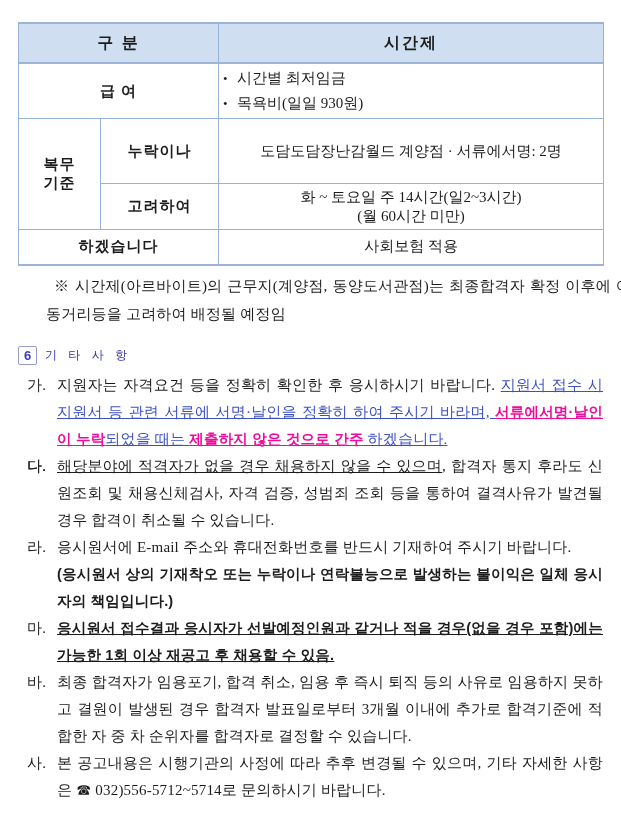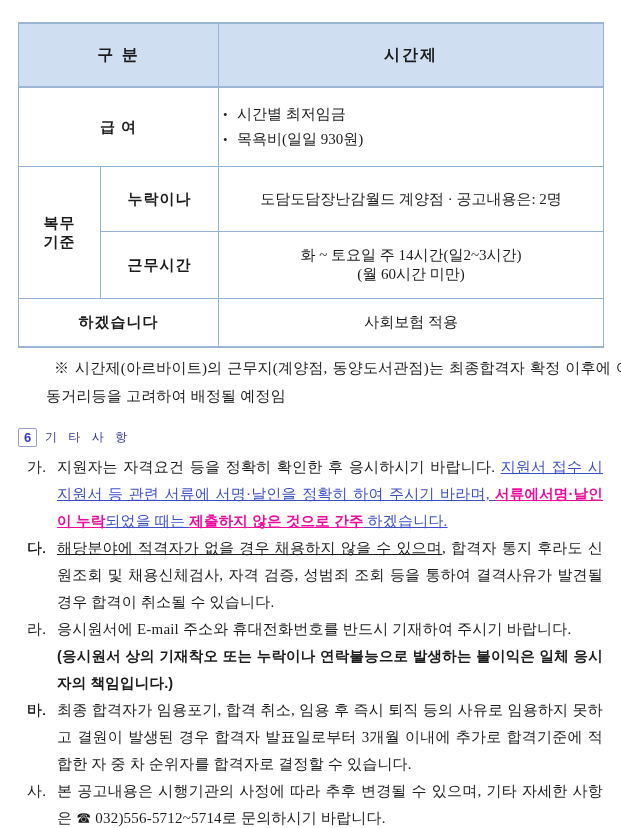--- a/index.html
+++ b/index.html
@@ -24,21 +24,21 @@
   table.spec{
     border-collapse:collapse;width:585px;table-layout:fixed;
     border-top:2px solid var(--border-strong);
     border-bottom:2px solid var(--border-strong);
     border-left:1px solid #b9cde4;
     border-right:1px solid #b9cde4;
     font-size:15px;
   }
   table.spec td,table.spec th{
     border:1px solid var(--border);
-    padding:14px 4px;vertical-align:middle;
+    padding:2px 4px;vertical-align:middle;
   }
   table.spec .hdr{
     background:var(--header-bg);
     border-bottom:2px solid var(--border-strong);
     height:34px;text-align:center;
     font-family:"Liberation Sans","DejaVu Sans",sans-serif;
     font-weight:bold;font-size:16px;letter-spacing:2px;
   }
   .cell-label{
     text-align:center;
@@ -127,24 +127,24 @@
         <div class="bullet-line"><span class="bullet-dot">•</span><span>시간별 최저임금</span></div>
         <div class="bullet-line"><span class="bullet-dot">•</span><span>목욕비(일일 930원)</span></div>
       </td>
     </tr>
     <tr class="row-place">
       <td class="cell-label" rowspan="2">
         <div>복무</div>
         <div>기준</div>
       </td>
       <td class="cell-label">누락이나</td>
-      <td class="cell-value">도담도담장난감월드 계양점 · 공고내용은: 2명</td>
+      <td class="cell-value">도담도담장난감월드 계양점 · 서류에서명: 2명</td>
     </tr>
     <tr class="row-hours">
-      <td class="cell-label">근무시간</td>
+      <td class="cell-label">고려하여</td>
       <td class="cell-value">
         <div>화 ~ 토요일 주 14시간(일2~3시간)</div>
         <div>(월 60시간 미만)</div>
       </td>
     </tr>
     <tr class="row-welfare">
       <td class="cell-label" colspan="2">하겠습니다</td>
       <td class="cell-value">사회보험 적용</td>
     </tr>
   </tbody>
@@ -155,18 +155,18 @@
   <div class="section-head">
     <span class="num-box">6</span>
     <span class="section-title">기 타 사 항</span>
   </div>
 
   <ol class="items">
       <li><span class="item-label">가.</span><span class="seg-n">지원자는 자격요건 등을 정확히 확인한 후 응시하시기 바랍니다. </span><span class="seg-bu">지원서 접수 시 지원서 등 관련 서류에 서명·날인을 정확히 하여 주시기 바라며, </span><span class="seg-mu">서류에서명·날인이 누락</span><span class="seg-bu">되었을 때는 </span><span class="seg-mu">제출하지 않은 것으로 간주</span><span class="seg-bu"> 하겠습니다.</span></li>
       <li><span class="item-label">나.</span></li>
       <li><span class="item-label">다.</span><span class="seg-u">해당분야에 적격자가 없을 경우 채용하지 않을 수 있으며</span><span class="seg-n">, 합격자 통지 후라도 신원조회 및 채용신체검사, 자격 검증, 성범죄 조회 등을 통하여 결격사유가 발견될 경우 합격이 취소될 수 있습니다.</span></li>
       <li><span class="item-label">라.</span><span class="seg-n">응시원서에 E-mail 주소와 휴대전화번호를 반드시 기재하여 주시기 바랍니다.</span><br><span class="seg-b">(응시원서 상의 기재착오 또는 누락이나 연락불능으로 발생하는 불이익은 일체 응시자의 책임입니다.)</span></li>
-      <li><span class="item-label">마.</span></li>
+      <li><span class="item-label">마.</span><span class="seg-xu">응시원서 접수결과 응시자가 선발예정인원과 같거나 적을 경우(없을 경우 포함)에는 가능한 1회 이상 재공고 후 채용할 수 있음.</span></li>
       <li><span class="item-label">바.</span><span class="seg-n">최종 합격자가 임용포기, 합격 취소, 임용 후 즉시 퇴직 등의 사유로 임용하지 못하고 결원이 발생된 경우 합격자 발표일로부터 3개월 이내에 추가로 합격기준에 적합한 자 중 차 순위자를 합격자로 결정할 수 있습니다.</span></li>
       <li><span class="item-label">사.</span><span class="seg-n">본 공고내용은 시행기관의 사정에 따라 추후 변경될 수 있으며, 기타 자세한 사항은 ☎ 032)556-5712~5714로 문의하시기 바랍니다.</span></li>
     </ol>
 
 </div>
 
 </body></html>

